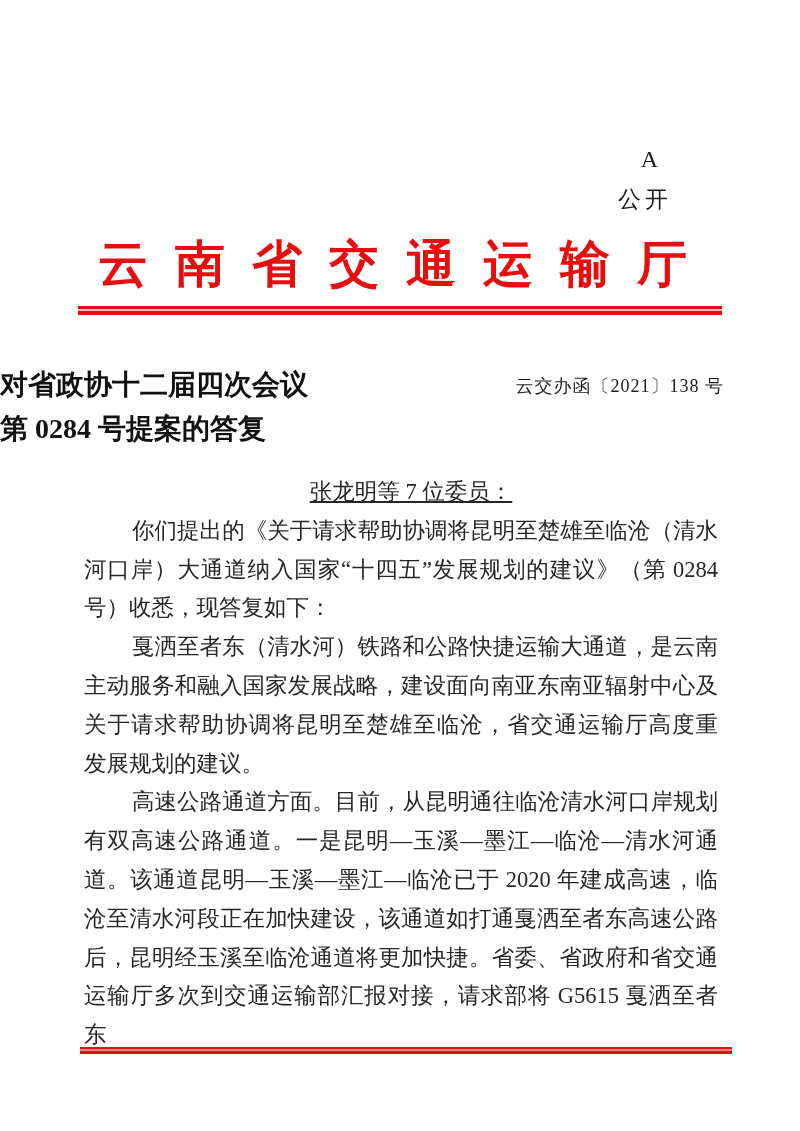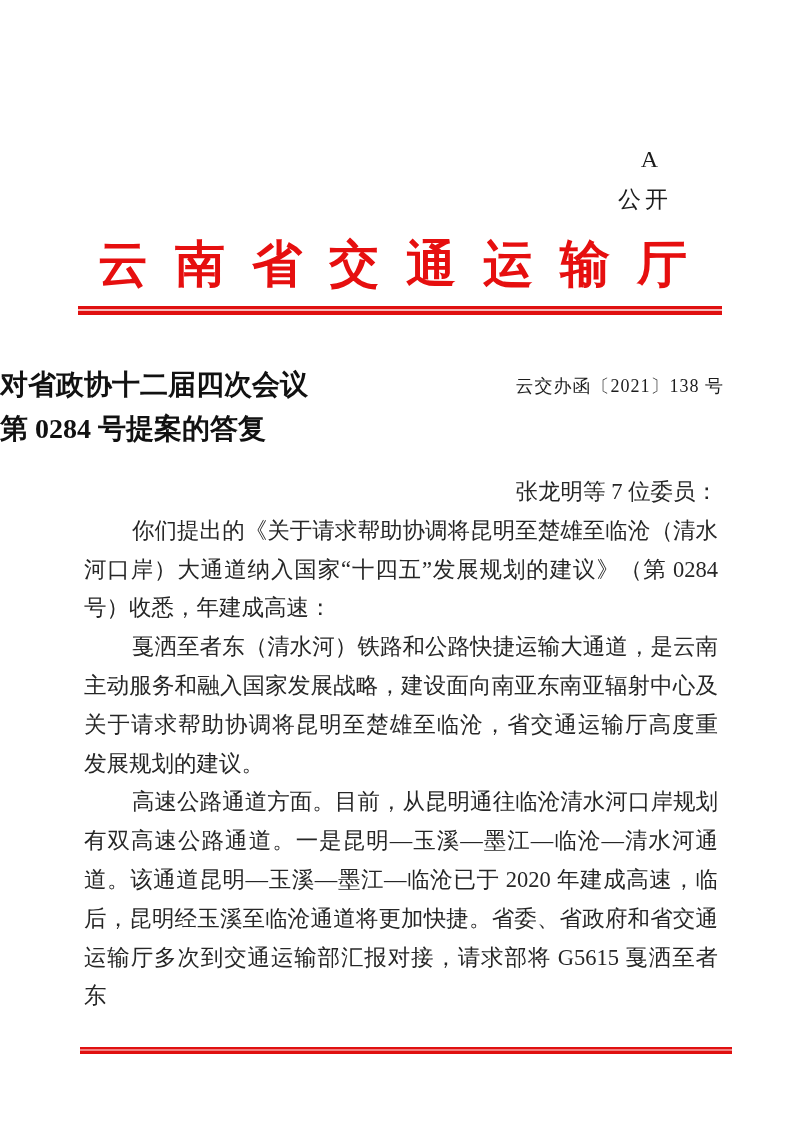--- a/index.html
+++ b/index.html
@@ -57,21 +57,22 @@
     color:#111;
   }
   .body-block{
     position:absolute;top:473px;left:84px;width:634px;
     font-size:22.5px;
     color:#262626;
   }
   .salutation{
     line-height:38.8px;
     padding-left:20px;
-    text-align:right;
+    text-align:center;
+    text-decoration:underline;
   }
   .body-line{
     line-height:38.8px;
     text-align:justify;
     text-align-last:justify;
     white-space:normal;
   }
   .body-line.para-last{
     text-align-last:left;
   }
@@ -97,28 +98,29 @@
   <div class="doc-title">
     <div>对省政协十二届四次会议</div>
     <div>第 0284 号提案的答复</div>
   </div>
 
   <div class="body-block">
     <div class="salutation">张龙明等 7 位委员：</div>
     <div>
         <div class="body-line indent">你们提出的《关于请求帮助协调将昆明至楚雄至临沧（清水</div>
         <div class="body-line">河口岸）大通道纳入国家“十四五”发展规划的建议》（第 0284</div>
-        <div class="body-line para-last">号）收悉，年建成高速：</div>
+        <div class="body-line para-last">号）收悉，现答复如下：</div>
         <div class="body-line indent">戛洒至者东（清水河）铁路和公路快捷运输大通道，是云南</div>
         <div class="body-line">主动服务和融入国家发展战略，建设面向南亚东南亚辐射中心及</div>
         <div class="body-line">关于请求帮助协调将昆明至楚雄至临沧，省交通运输厅高度重</div>
         <div class="body-line para-last">发展规划的建议。</div>
         <div class="body-line indent">高速公路通道方面。目前，从昆明通往临沧清水河口岸规划</div>
         <div class="body-line">有双高速公路通道。一是昆明—玉溪—墨江—临沧—清水河通</div>
         <div class="body-line">道。该通道昆明—玉溪—墨江—临沧已于 2020 年建成高速，临</div>
+        <div class="body-line">沧至清水河段正在加快建设，该通道如打通戛洒至者东高速公路</div>
         <div class="body-line">后，昆明经玉溪至临沧通道将更加快捷。省委、省政府和省交通</div>
         <div class="body-line para-last">运输厅多次到交通运输部汇报对接，请求部将 G5615 戛洒至者东</div>
       </div>
   </div>
 
   <div class="red-rule bottom"></div>
 
 </div>
 
 </body></html>

